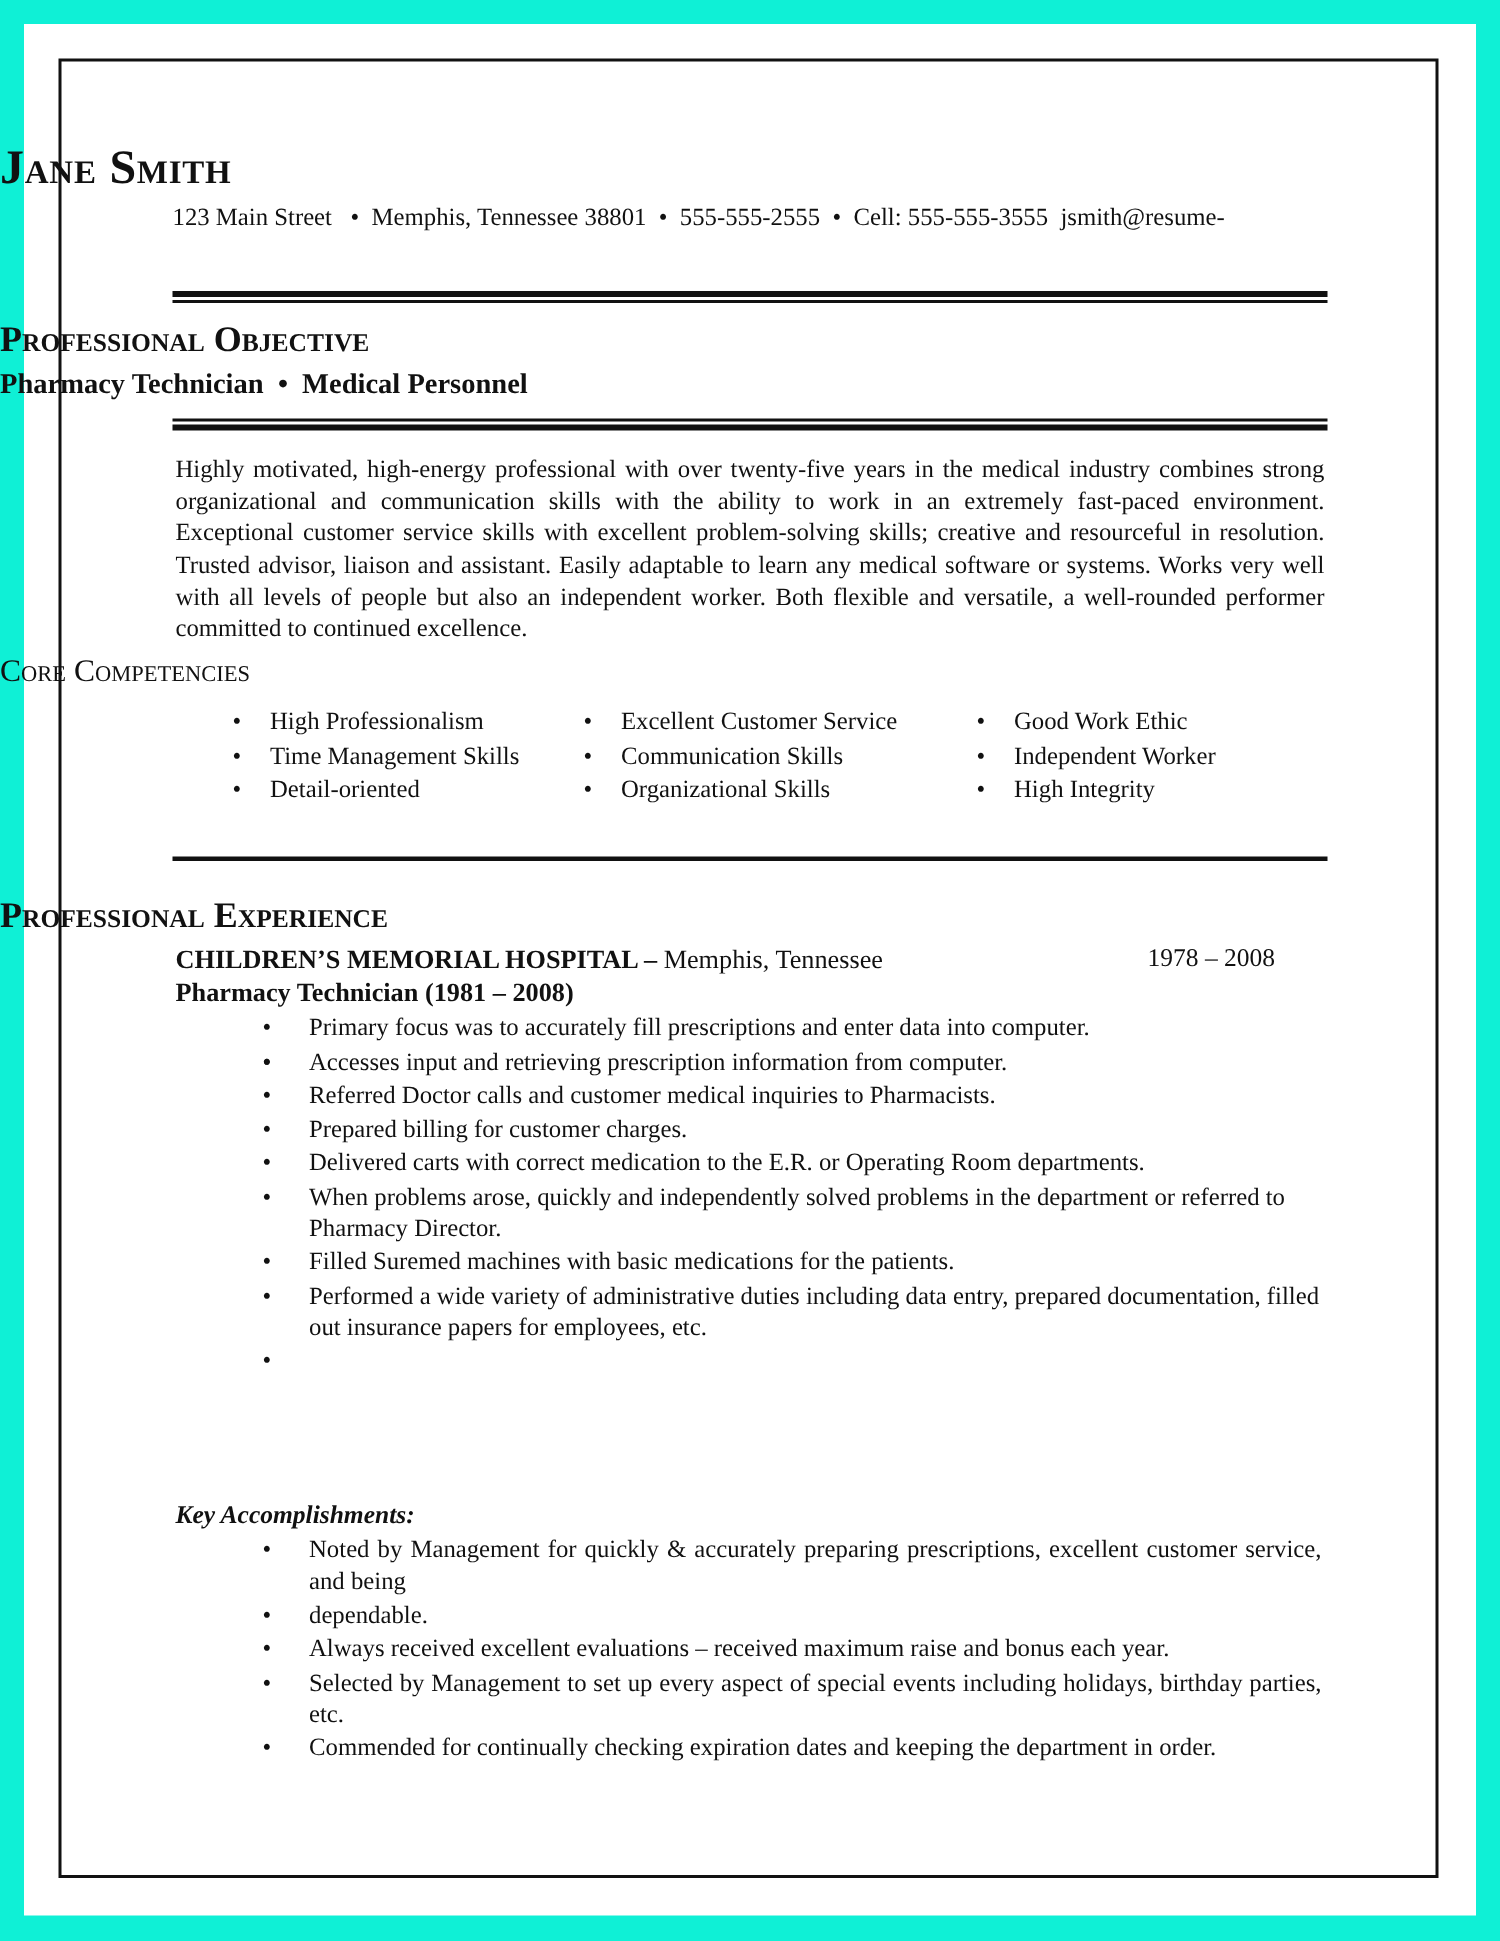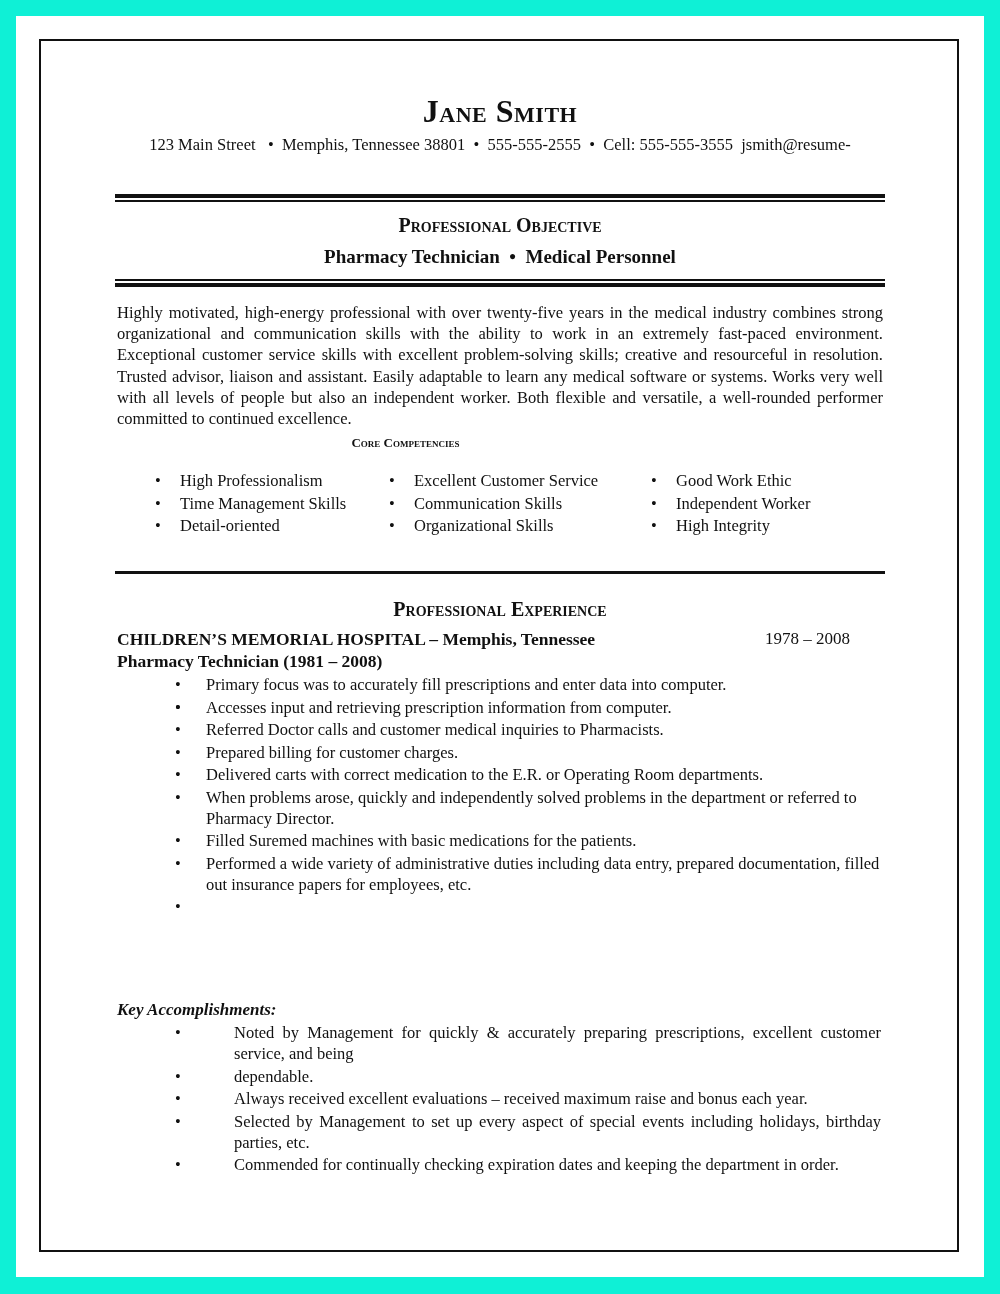--- a/index.html
+++ b/index.html
@@ -11,54 +11,54 @@
   }
   .page {
     position: absolute; left: 16px; top: 16px; width: 968px; height: 1261px;
     background: #fff;
   }
   .frame {
     position: absolute; left: 23px; top: 23px; width: 920px; height: 1213px;
     border: 2px solid #111; box-sizing: border-box;
   }
   .abs { position: absolute; }
-  .center { text-align: center; }
+  .center { text-align: left; }
   .name {
     left: 0; width: 1000px; top: 93px;
     font-size: 32px; font-weight: bold; font-variant: small-caps; letter-spacing: 0.5px;
   }
   .contact {
     left: 115px; width: 770px; top: 134px; font-size: 16.5px; line-height: 21px;
   }
   .rule-thick { height: 4px; background: #111; }
   .rule-thin { height: 1.5px; background: #111; }
   .sec-title {
-    left: 0; width: 1000px; font-size: 20px; font-weight: bold; font-variant: small-caps;
+    left: 0; width: 1000px; font-size: 24px; font-weight: bold; font-variant: small-caps;
   }
   .subtitle {
     left: 0; width: 1000px; top: 246px; font-size: 19px; font-weight: bold;
   }
   .para {
     left: 117px; width: 766px; top: 302px; font-size: 16.5px; line-height: 21.2px;
     text-align: justify;
   }
   .comp-title {
-    left: 0; width: 811px; top: 435px; font-size: 13px; font-weight: bold; font-variant: small-caps;
+    left: 0; width: 811px; top: 435px; font-size: 21px; font-weight: normal; font-variant: small-caps;
   }
   .comp-col { top: 470px; font-size: 16.5px; line-height: 22.5px; }
   .comp-col .it { position: relative; padding-left: 25px; white-space: nowrap; }
   .comp-col .it .b { position: absolute; left: 0; top: 0; }
   .job-head { left: 117px; top: 629px; font-size: 17.5px; font-weight: bold; }
-  .job-head .loc { font-weight: bold; }
+  .job-head .loc { font-weight: normal; }
   .job-dates { left: 765px; top: 629px; font-size: 17px; }
   .job-title { left: 117px; top: 651px; font-size: 17.5px; font-weight: bold; }
   .bul-list { left: 175px; width: 706px; font-size: 16.5px; line-height: 21px; }
   .bul-list .it { position: relative; padding-left: 31px; margin-bottom: 1.5px; }
   .bul-list .it .b { position: absolute; left: 0; top: 0; }
-  .bul-list.justify .it .t { text-align: justify; display: block; margin-left: 28px; }
+  .bul-list.justify .it .t { text-align: justify; display: block; }
   .key-title { left: 117px; top: 1000px; font-size: 17px; font-weight: bold; font-style: italic; }
 </style>
 </head>
 <body>
 
 <div class="page">
   <div class="frame"></div>
 </div>
 
 <div class="abs center name">Jane Smith</div>

